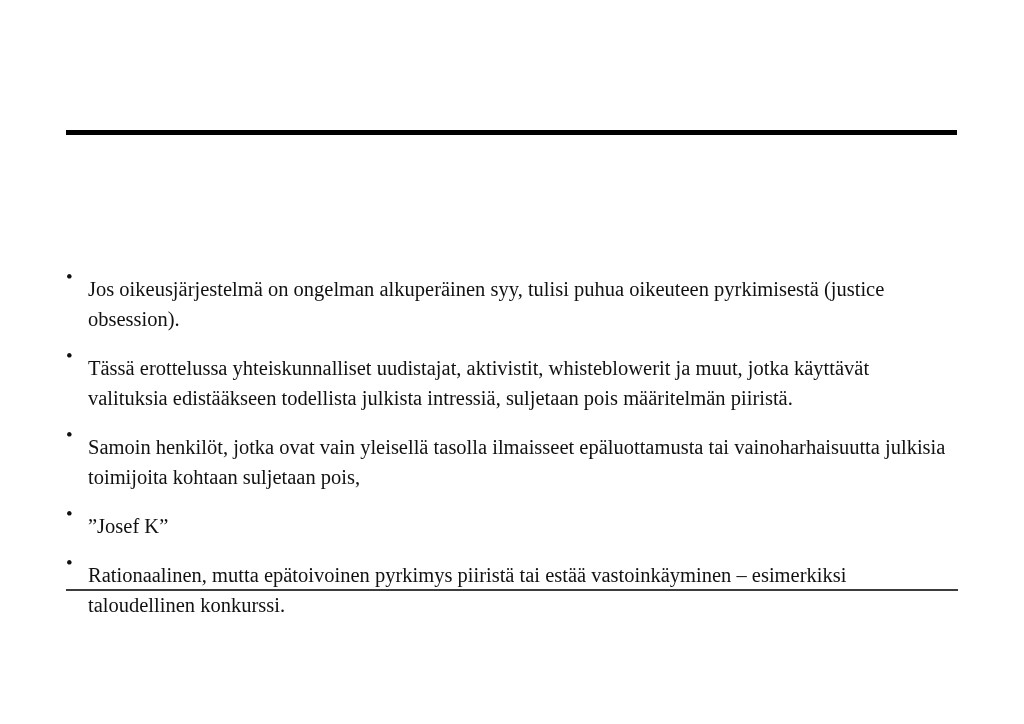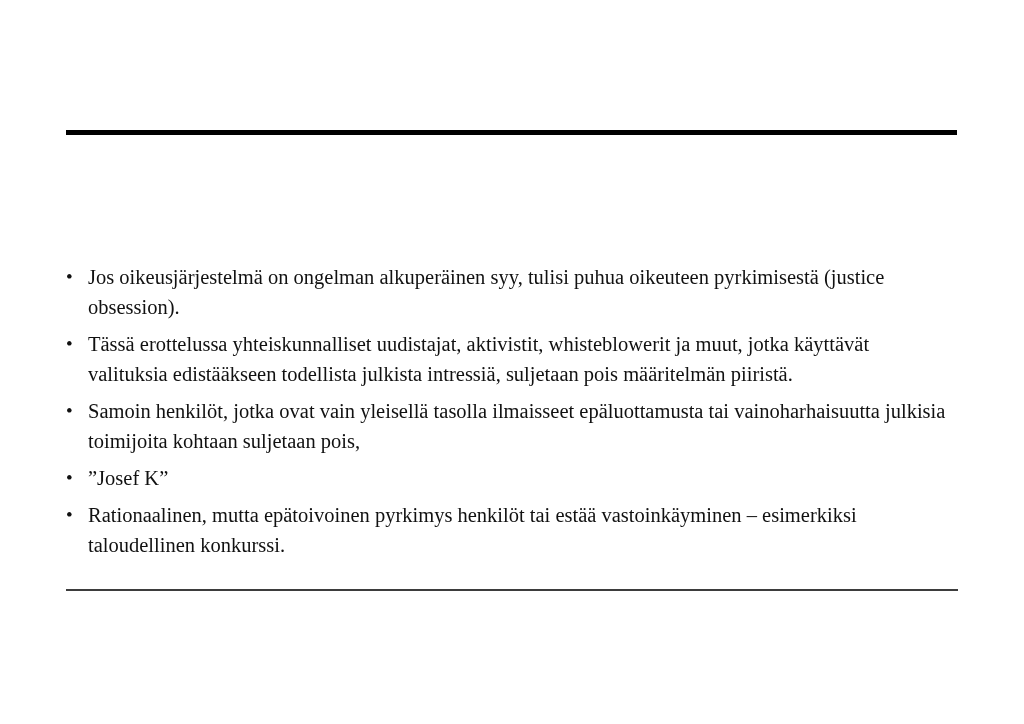--- a/index.html
+++ b/index.html
@@ -51,20 +51,21 @@
   .bullet-marker {
     flex: 0 0 22px;
     width: 22px;
     font-size: 19px;
     line-height: 30px;
     color: #111111;
   }
   .bullet-text {
     flex: 1 1 auto;
     max-width: 862px;
+    margin-top: 12px;
   }
 </style>
 </head>
 <body>
 
 <div class="slide">
 
   <div class="rule rule-top" style="background: rgb(0, 0, 0);"></div>
 
   <ul class="bullet-list">
@@ -79,19 +80,19 @@
     <li class="bullet-item">
       <span class="bullet-marker">•</span>
       <span class="bullet-text">Samoin henkilöt, jotka ovat vain yleisellä tasolla ilmaisseet epäluottamusta tai vainoharhaisuutta julkisia toimijoita kohtaan suljetaan pois,</span>
     </li>
     <li class="bullet-item">
       <span class="bullet-marker">•</span>
       <span class="bullet-text">”Josef K”</span>
     </li>
     <li class="bullet-item">
       <span class="bullet-marker">•</span>
-      <span class="bullet-text">Rationaalinen, mutta epätoivoinen pyrkimys henkilöt tai estää vastoinkäyminen – esimerkiksi taloudellinen konkurssi.</span>
+      <span class="bullet-text">Rationaalinen, mutta epätoivoinen pyrkimys piiristä tai estää vastoinkäyminen – esimerkiksi taloudellinen konkurssi.</span>
     </li>
   </ul>
 
   <div class="rule rule-bottom" style="background: rgb(61, 61, 61);"></div>
 
 </div>
 
 </body></html>

